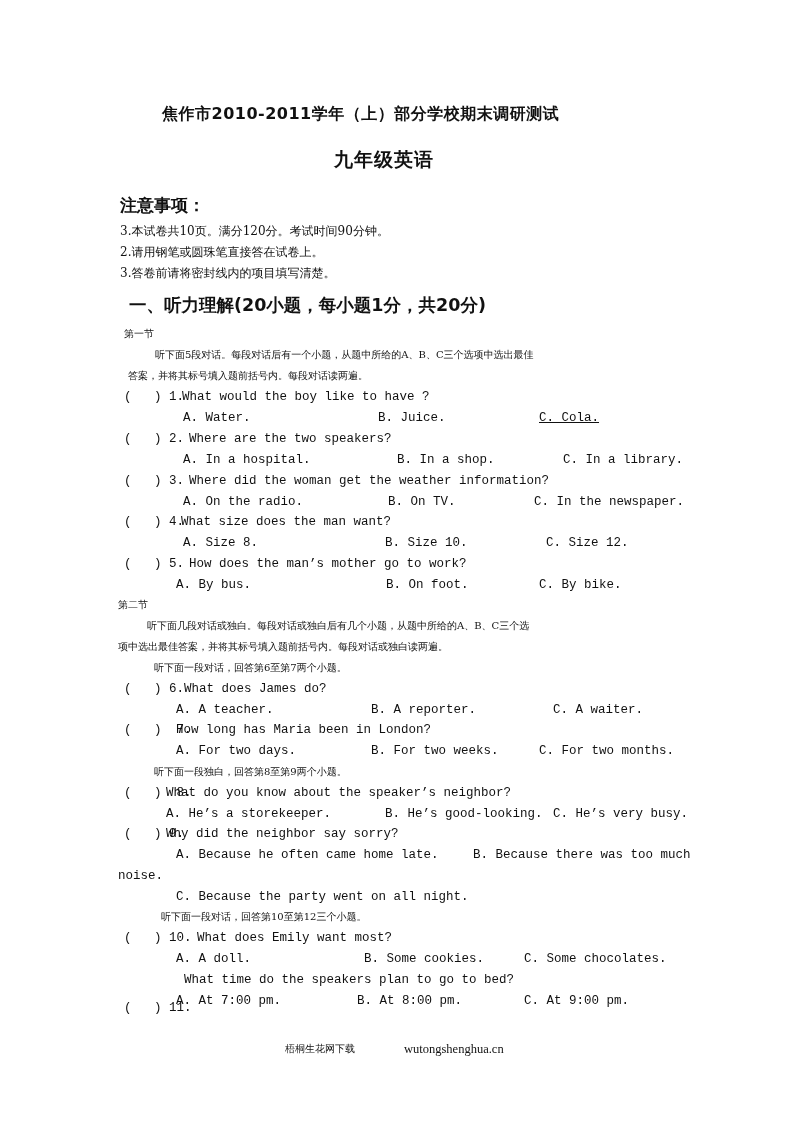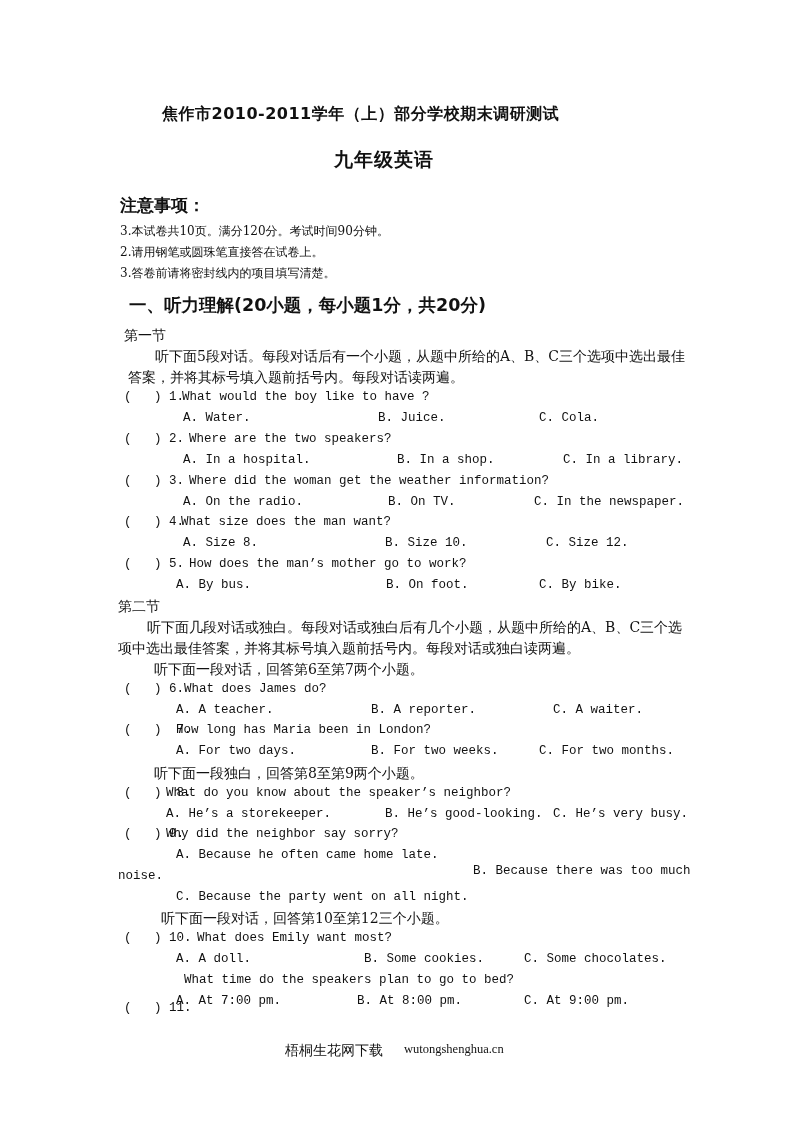--- a/index.html
+++ b/index.html
@@ -3,21 +3,21 @@
 <meta charset="utf-8">
 <style>
   html, body { margin:0; padding:0; background:#ffffff; }
   body { width:793px; height:1122px; position:relative; overflow:hidden; color:#111; font-family:"DejaVu Serif", serif; }
   .abs { position:absolute; white-space:pre; }
   .title { font-family:"DejaVu Sans", sans-serif; font-weight:bold; font-size:16px; letter-spacing:0.5px; }
   .subtitle { font-family:"DejaVu Sans", sans-serif; font-weight:bold; font-size:19px; letter-spacing:1px; }
   .notice-head { font-family:"DejaVu Sans", sans-serif; font-weight:bold; font-size:17px; }
   .notice { font-family:"DejaVu Serif", serif; font-size:12px; }
   .section-head { font-family:"DejaVu Sans", sans-serif; font-weight:bold; font-size:17.5px; }
-  .cn { font-family:"DejaVu Serif", serif; font-size:14px; }
+  .cn { font-family:"DejaVu Serif", serif; font-size:10px; }
   .en { font-family:"Liberation Mono", monospace; font-size:12.5px; }
   .footer { font-family:"Liberation Serif", serif; font-size:12.5px; }
 </style>
 </head>
 <body>
 
 <div>
 
   <div class="abs title" style="left:162px; top:104px;">焦作市2010-2011学年（上）部分学校期末调研测试</div>
   <div class="abs subtitle" style="left:334px; top:147px;">九年级英语</div>
@@ -30,21 +30,21 @@
   <div class="abs section-head" style="left:129px; top:293px;">一、听力理解(20小题，每小题1分，共20分)</div>
 
   <div class="abs cn" style="left:124px; top:327px;">第一节</div>
   <div class="abs cn" style="left:155px; top:348px;">听下面5段对话。每段对话后有一个小题，从题中所给的A、B、C三个选项中选出最佳</div>
   <div class="abs cn" style="left:128px; top:369px;">答案，并将其标号填入题前括号内。每段对话读两遍。</div>
 
   <div class="abs en" style="left:124px; top:390px;">(   ) 1.</div>
   <div class="abs en" style="left:182px; top:390px;">What would the boy like to have ?</div>
   <div class="abs en" style="left:183px; top:411px;">A. Water.</div>
   <div class="abs en" style="left:378px; top:411px;">B. Juice.</div>
-  <div class="abs en" style="left:539px; top:411px;">C. Cola.</div>
+  <div class="abs en" style="left:539px; top:411px;text-decoration:underline;">C. Cola.</div>
 
   <div class="abs en" style="left:124px; top:432px;">(   ) 2.</div>
   <div class="abs en" style="left:189px; top:432px;">Where are the two speakers?</div>
   <div class="abs en" style="left:183px; top:453px;">A. In a hospital.</div>
   <div class="abs en" style="left:397px; top:453px;">B. In a shop.</div>
   <div class="abs en" style="left:563px; top:453px;">C. In a library.</div>
 
   <div class="abs en" style="left:124px; top:474px;">(   ) 3.</div>
   <div class="abs en" style="left:189px; top:474px;">Where did the woman get the weather information?</div>
   <div class="abs en" style="left:183px; top:495px;">A. On the radio.</div>
@@ -84,21 +84,21 @@
 
   <div class="abs en" style="left:124px; top:786px;">(   )  8.</div>
   <div class="abs en" style="left:166px; top:786px;">What do you know about the speaker’s neighbor?</div>
   <div class="abs en" style="left:166px; top:807px;">A. He’s a storekeeper.</div>
   <div class="abs en" style="left:385px; top:807px;">B. He’s good-looking.</div>
   <div class="abs en" style="left:553px; top:807px;">C. He’s very busy.</div>
 
   <div class="abs en" style="left:124px; top:827px;">(   ) 9.</div>
   <div class="abs en" style="left:166px; top:827px;">Why did the neighbor say sorry?</div>
   <div class="abs en" style="left:176px; top:848px;">A. Because he often came home late.</div>
-  <div class="abs en" style="left:473px; top:848px;margin-top:16px;">B. Because there was too much</div>
+  <div class="abs en" style="left:473px; top:848px;">B. Because there was too much</div>
   <div class="abs en" style="left:118px; top:869px;">noise.</div>
   <div class="abs en" style="left:176px; top:890px;">C. Because the party went on all night.</div>
 
   <div class="abs cn" style="left:161px; top:910px;">听下面一段对话，回答第10至第12三个小题。</div>
 
   <div class="abs en" style="left:124px; top:931px;">(   ) 10.</div>
   <div class="abs en" style="left:197px; top:931px;">What does Emily want most?</div>
   <div class="abs en" style="left:176px; top:952px;text-align:center;">A. A doll.</div>
   <div class="abs en" style="left:364px; top:952px;">B. Some cookies.</div>
   <div class="abs en" style="left:524px; top:952px;">C. Some chocolates.</div>

